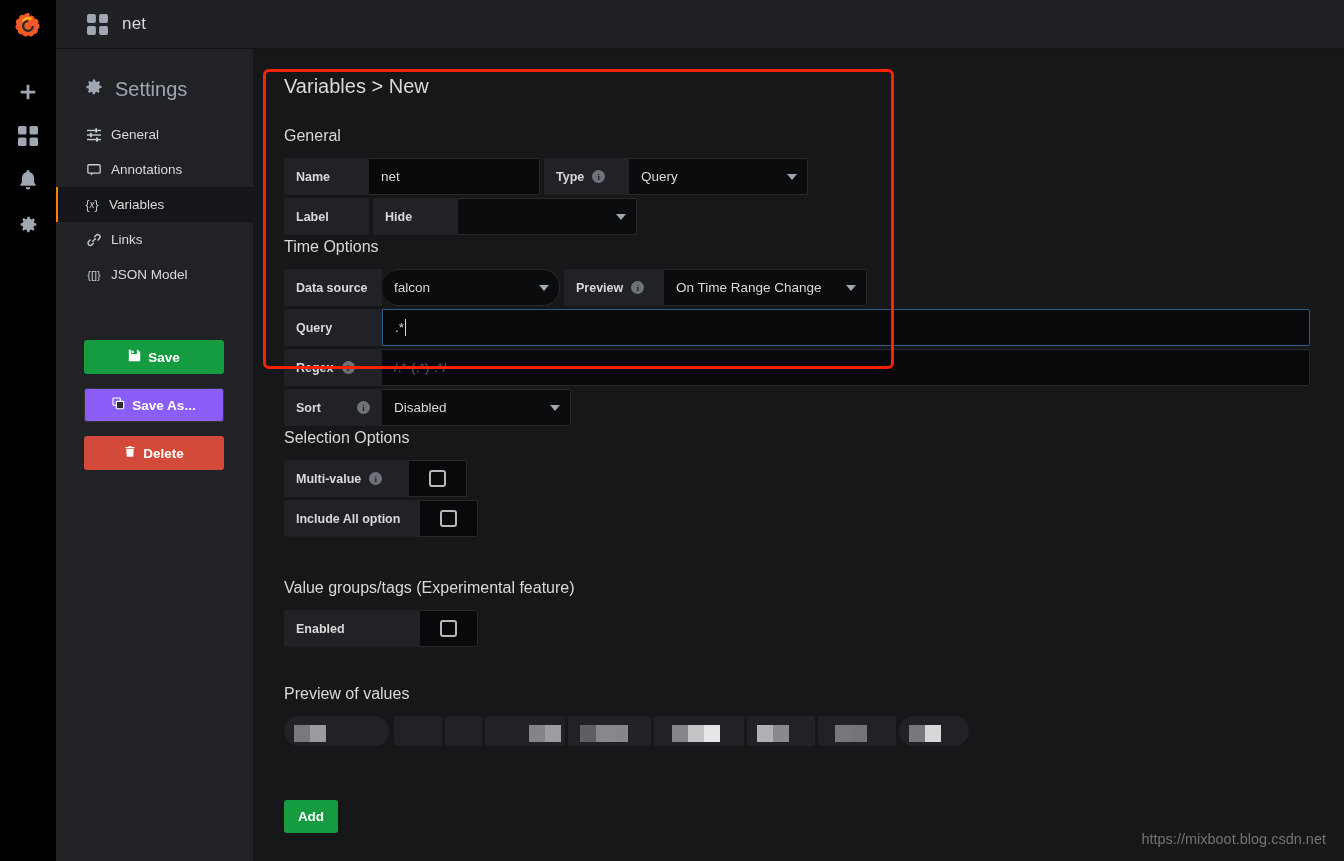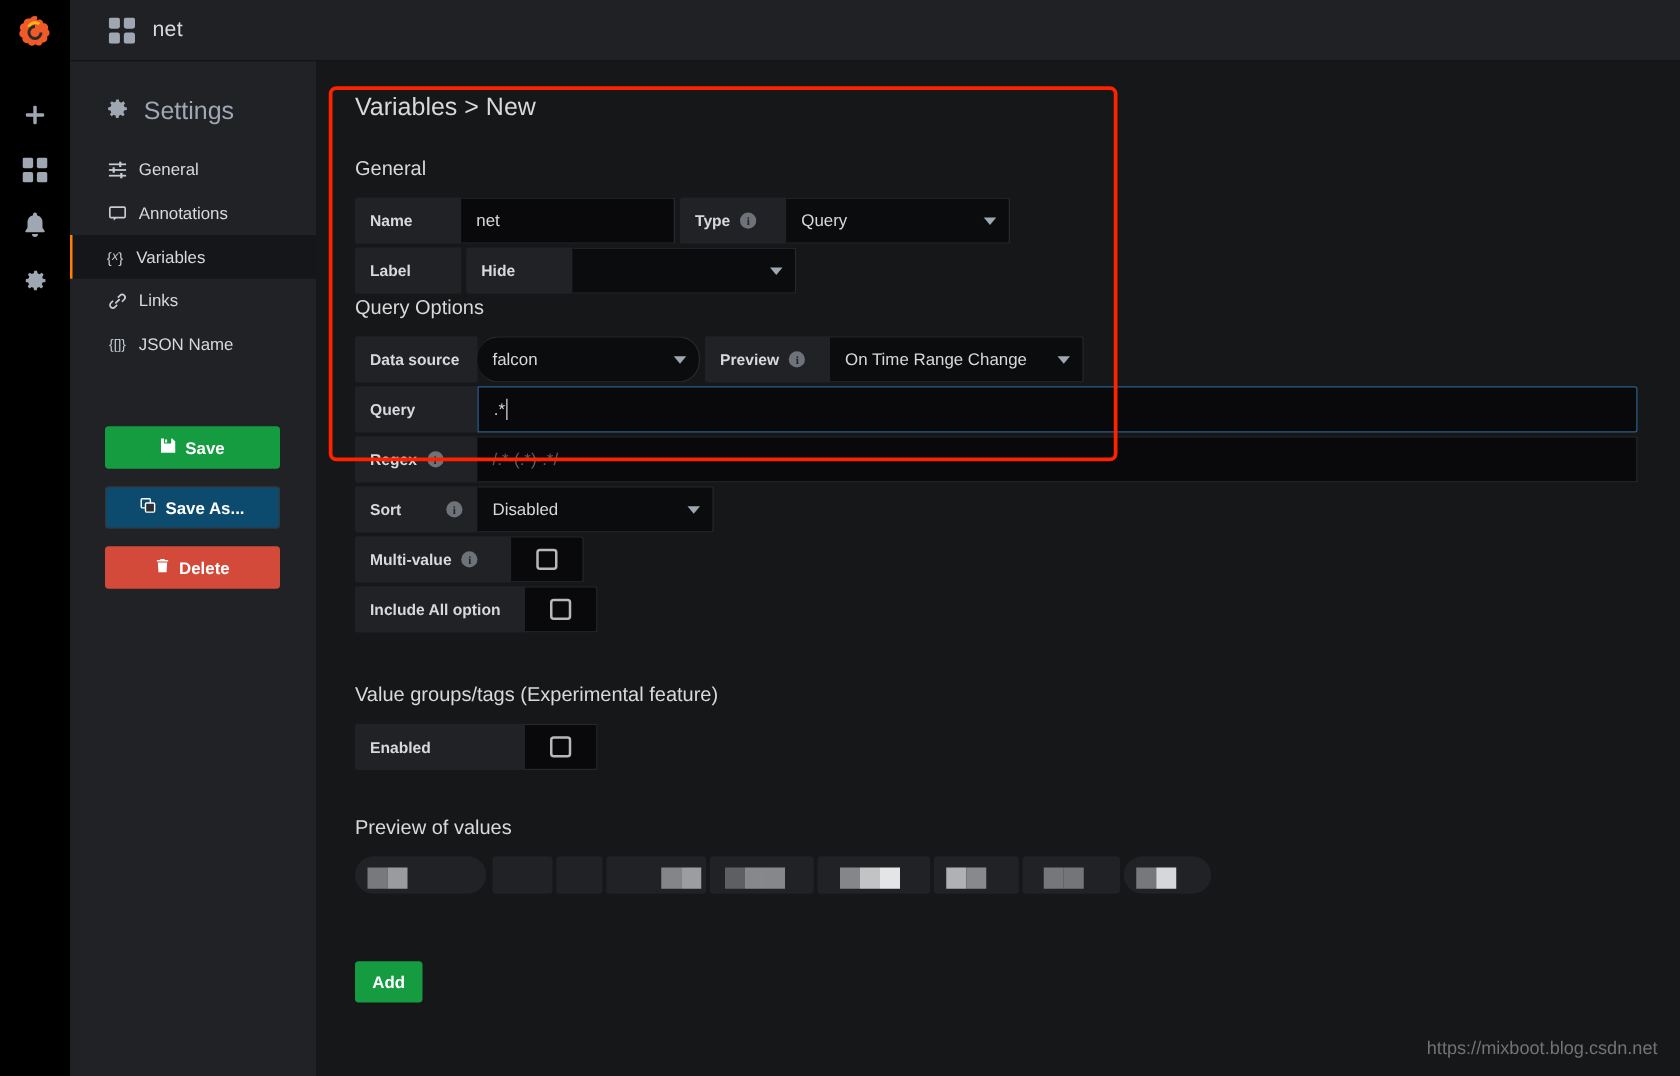--- a/index.html
+++ b/index.html
@@ -60,21 +60,21 @@
     padding-left: 26px;
   }
   .side-actions { margin-top: 36px; padding: 12px 28px; }
   .btn {
     display: flex; align-items: center; justify-content: center; gap: 7px;
     width: 140px; height: 34px; border-radius: 3px; font-size: 13.5px;
     font-weight: bold; cursor: pointer; margin-bottom: 14px; color: #fff;
     border: none;
   }
   .btn-save { background: #159c41; }
-  .btn-saveas { background: #0c4a6e; border: 1px solid #33383d; }
+  .btn-saveas { background: #8b5cf6; border: 1px solid #33383d; }
   .btn-delete { background: #d44a3a; }
 
   
   .main {
     position: absolute; left: 253px; top: 49px; width: 1091px; height: 812px;
     background: #161719;
     padding: 26px 0 0 31px;
   }
   h1.vtitle { font-size: 20px; font-weight: normal; color: #d8d9da; margin-bottom: 29px; }
   h2.sect {
@@ -259,21 +259,21 @@
           <svg width="14" height="14" viewBox="0 0 16 16" fill="none" stroke="#c7ccd1" stroke-width="1.6" stroke-linecap="round">
               <path d="M6.5 9.5l3-3"></path>
               <path d="M8.8 4.3l1.6-1.6a2.6 2.6 0 0 1 3.7 3.7l-1.6 1.6"></path>
               <path d="M7.2 11.7l-1.6 1.6a2.6 2.6 0 0 1-3.7-3.7l1.6-1.6"></path>
             </svg>
         </span>
         <span>Links</span>
       </div>
       <div class="nav-item">
         <span class="nic" style="font-size:11px">{[]}</span>
-        <span>JSON Name</span>
+        <span>JSON Model</span>
       </div>
     </div>
 
     <div class="side-actions">
       <button class="btn btn-save">
         <span>
           <svg width="13" height="13" viewBox="0 0 16 16" fill="#fff">
               <path d="M1 1h11l3 3v11H1V1zm3 0v5h7V1H4zm1 1h2v3H5V2zM3.5 9h9v5h-9V9z"></path>
             </svg>
         </span>
@@ -331,21 +331,21 @@
       <div class="grp">
         <div class="lbl w-type-lbl">Hide</div>
         <div class="fld sel w-type-fld">
           <span></span>
           <span class="caret"></span>
         </div>
       </div>
     </div>
 
     
-    <h2 class="sect sect-gap">Query Options</h2>
+    <h2 class="sect sect-gap">Time Options</h2>
 
     <div class="row">
       <div class="grp">
         <div class="lbl w-ds-lbl">Data source</div>
         <div class="fld sel w-ds-fld">
           <span>falcon</span>
           <span class="caret"></span>
         </div>
       </div>
       <div class="gapx"></div>
@@ -388,20 +388,21 @@
           <span class="info">i</span>
         </div>
         <div class="fld sel w-sort-fld">
           <span>Disabled</span>
           <span class="caret"></span>
         </div>
       </div>
     </div>
 
     
+    <h2 class="sect sect-gap">Selection Options</h2>
 
     <div class="row">
       <div class="grp">
         <div class="lbl w-sel-lbl" style="">
           <span>Multi-value</span>
           <span class="info">i</span>
         </div>
         <div class="chk-cell">
           <span class="chk"></span>
         </div>

